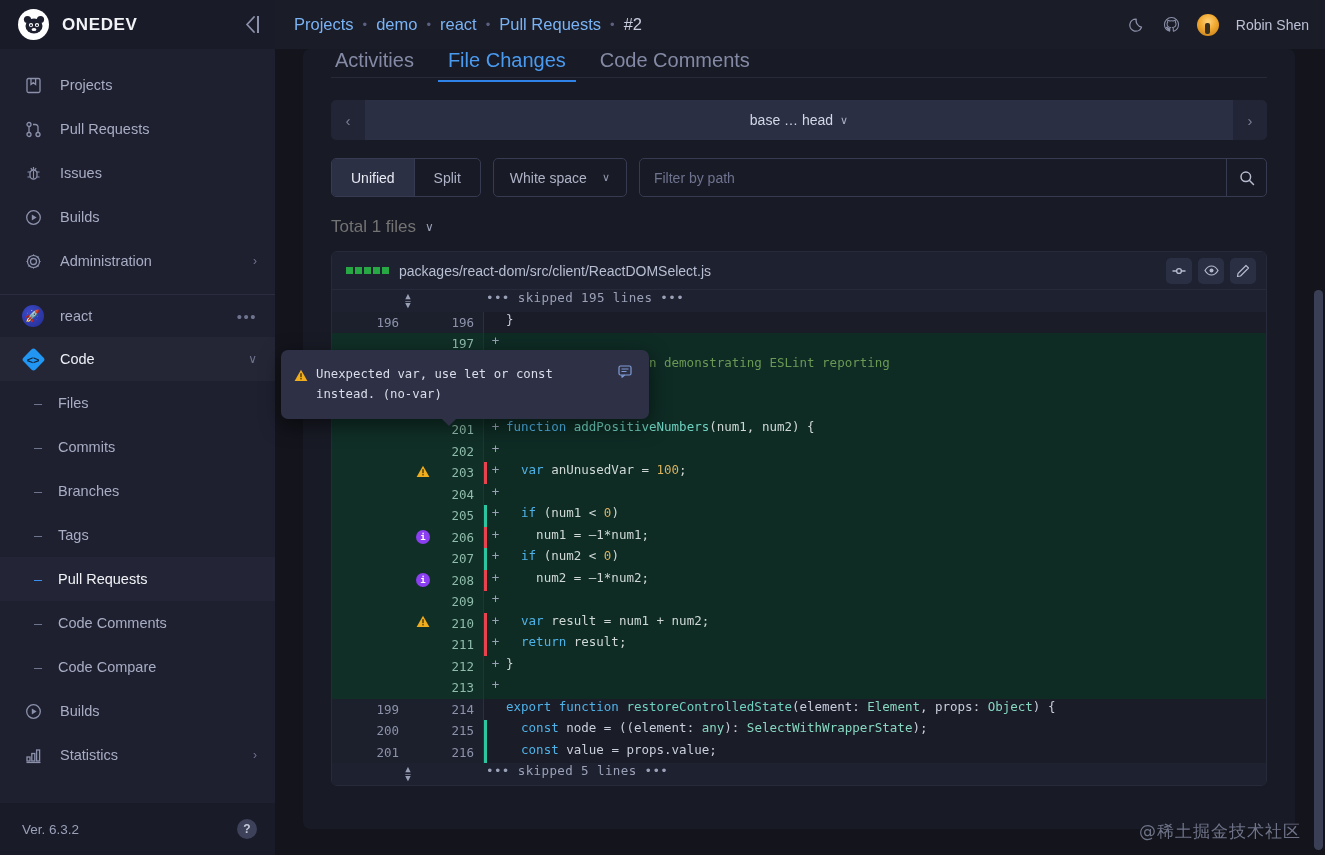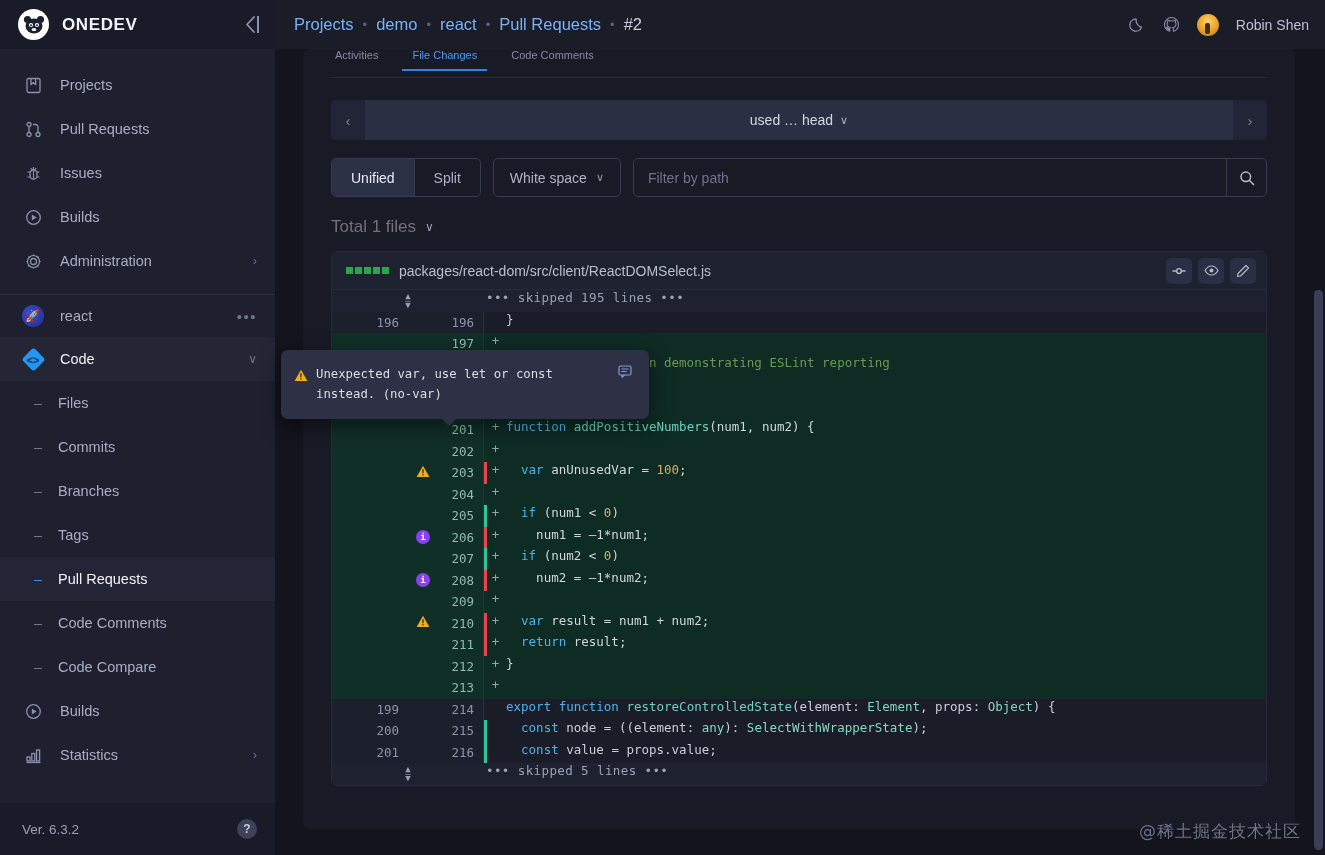--- a/index.html
+++ b/index.html
@@ -133,21 +133,21 @@
   
   .content {
     position:absolute; left:28px; top:49px; right:30px; bottom:26px;
     background:#181a25; border-radius:7px; overflow:hidden;
   }
   .tabs {
     display:flex; padding:0 0 0 0; margin:0 28px; height:29px;
     border-bottom:1px solid #262a3b; align-items:flex-start;
   }
   .tab {
-    color:#848aa5; font-size:11px; padding:0 4px 9px 4px; margin-right:26px;
+    color:#848aa5; font-size:20px; padding:0 4px 9px 4px; margin-right:26px;
     cursor:pointer; position:relative;
   }
   .tab.active { color:#4a9bf0; }
   .tab.active:after {
     content:""; position:absolute; left:-6px; right:-6px; bottom:-1px;
     height:2px; background:#2f83e8;
   }
 
   .toolbar { padding: 22px 28px 0 28px; }
   .revbar {
@@ -166,21 +166,21 @@
 
   .ctrls { display:flex; align-items:stretch; margin-top:18px; gap:12px; height:39px; }
   .seg { display:flex; border:1px solid #373b52; border-radius:5px; overflow:hidden; }
   .seg div {
     padding:0 19px; display:flex; align-items:center;
     color:#aeb3c8; font-size:14px; cursor:pointer;
   }
   .seg div.on { background:#2c3045; color:#e9ebf3; }
   .seg div + div { border-left:1px solid #373b52; }
   .ws {
-    display:flex; align-items:center; gap:9px; padding:0 16px;
+    display:flex; align-items:center; gap:15px; padding:0 16px;
     border:1px solid #373b52; border-radius:5px;
     color:#aeb3c8; font-size:14px; cursor:pointer;
   }
   .ws .cv { font-size:11px; color:#949ab0; }
   .searchwrap {
     flex:1; display:flex; border:1px solid #373b52; border-radius:5px; overflow:hidden;
   }
   .searchwrap input {
     flex:1; background:transparent; border:none; outline:none;
     color:#cdd2e2; font-size:14px; padding:0 14px;
@@ -490,21 +490,21 @@
       <div class="tabs">
         <div class="tab">Activities</div>
         <div class="tab active">File Changes</div>
         <div class="tab">Code Comments</div>
       </div>
 
       <div class="toolbar">
         <div class="revbar">
           <div class="arw">‹</div>
           <div class="mid">
-            <span>used … head</span>
+            <span>base … head</span>
             <span class="cv">∨</span>
           </div>
           <div class="arw">›</div>
         </div>
 
         <div class="ctrls">
           <div class="seg">
             <div class="on">Unified</div>
             <div>Split</div>
           </div>

